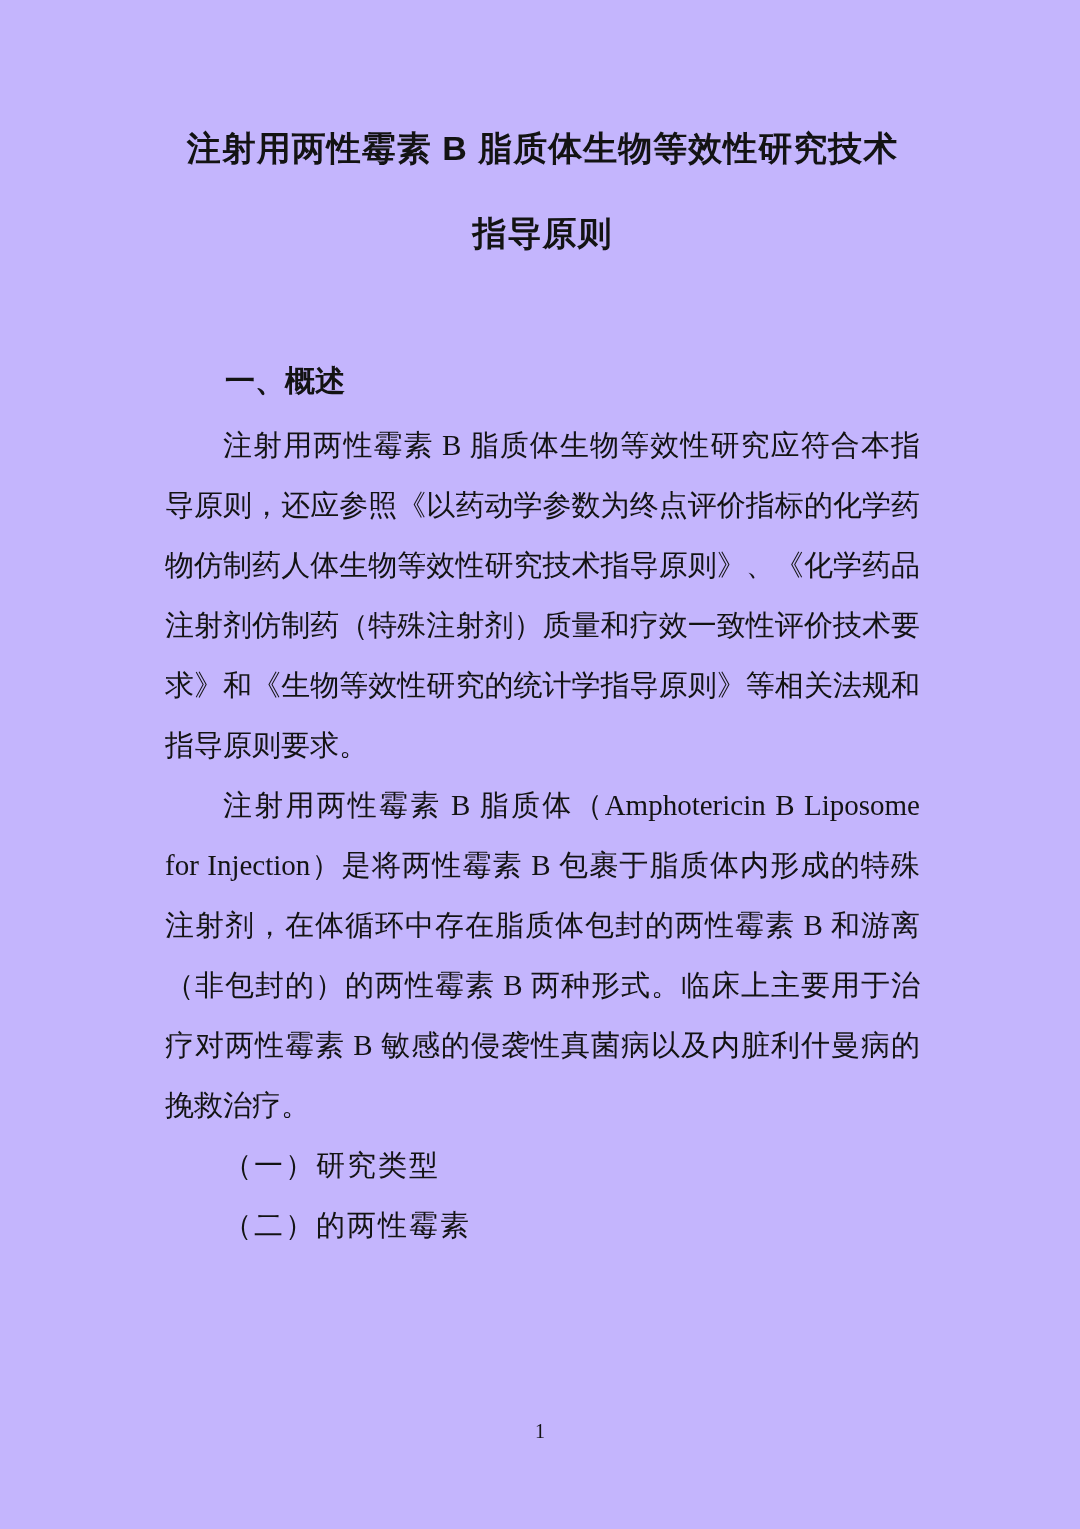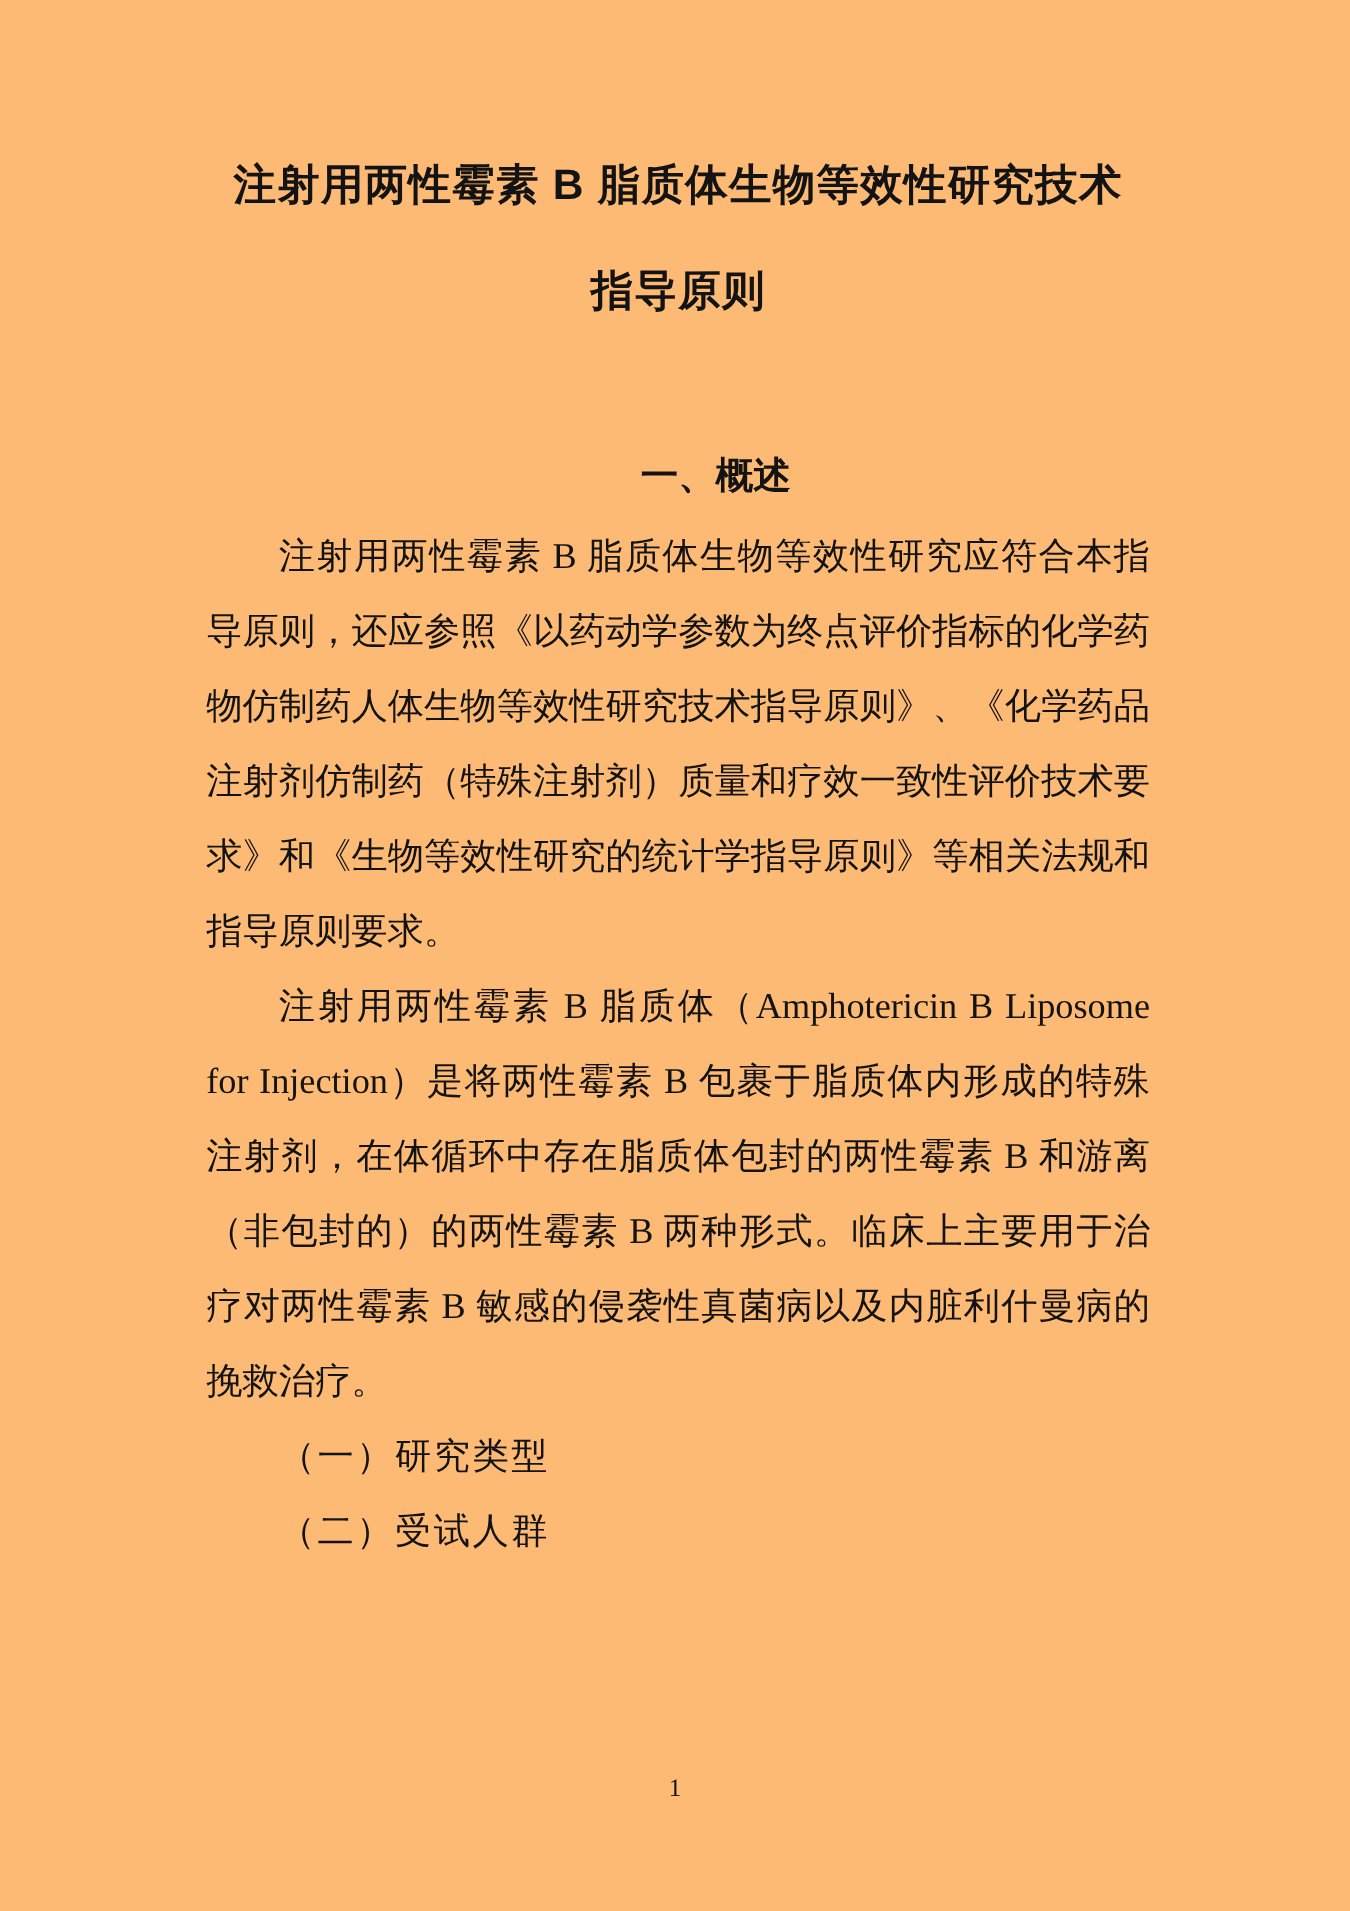--- a/index.html
+++ b/index.html
@@ -12,21 +12,21 @@
     width: 1080px;
     height: 1529px;
     font-family: "Liberation Serif", "DejaVu Serif", serif;
     color: #131313;
   }
 
   .page {
     position: relative;
     width: 1080px;
     height: 1529px;
-    background: #fdba74;
+    background: #c4b5fd;
     padding: 130px 160px 0 165px;
     overflow: hidden;
   }
 
   .doc-title {
     text-align: center;
     font-family: "Liberation Sans", "DejaVu Sans", sans-serif;
     font-weight: 700;
     font-size: 34px;
     letter-spacing: 1px;
@@ -52,21 +52,20 @@
     font-family: "Liberation Sans", "DejaVu Sans", sans-serif;
     font-weight: 700;
     font-size: 30px;
     text-indent: 2em;
     line-height: 60px;
     text-align: left;
   }
 
   .section-heading.overview {
     margin-bottom: 4px;
-    text-align: center;
   }
 
   .section-heading.design {
     margin-top: 2px;
     margin-bottom: 2px;
   }
 
   .para {
     text-indent: 2em;
   }
@@ -104,19 +103,19 @@
     <div class="section-heading overview">一、概述</div>
 
     <p class="para">注射用两性霉素 B 脂质体生物等效性研究应符合本指导原则，还应参照《以药动学参数为终点评价指标的化学药物仿制药人体生物等效性研究技术指导原则》、《化学药品注射剂仿制药（特殊注射剂）质量和疗效一致性评价技术要求》和《生物等效性研究的统计学指导原则》等相关法规和指导原则要求。</p>
 
     <p class="para">注射用两性霉素 B 脂质体（Amphotericin B Liposome for Injection）是将两性霉素 B 包裹于脂质体内形成的特殊注射剂，在体循环中存在脂质体包封的两性霉素 B 和游离（非包封的）的两性霉素 B 两种形式。临床上主要用于治疗对两性霉素 B 敏感的侵袭性真菌病以及内脏利什曼病的挽救治疗。</p>
 
 
     <div class="sub-heading">（一）研究类型</div>
 
 
-    <div class="sub-heading">（二）受试人群</div>
+    <div class="sub-heading">（二）的两性霉素</div>
 
   </div>
 
   <div class="page-number">1</div>
 
 </div>
 
 </body></html>

